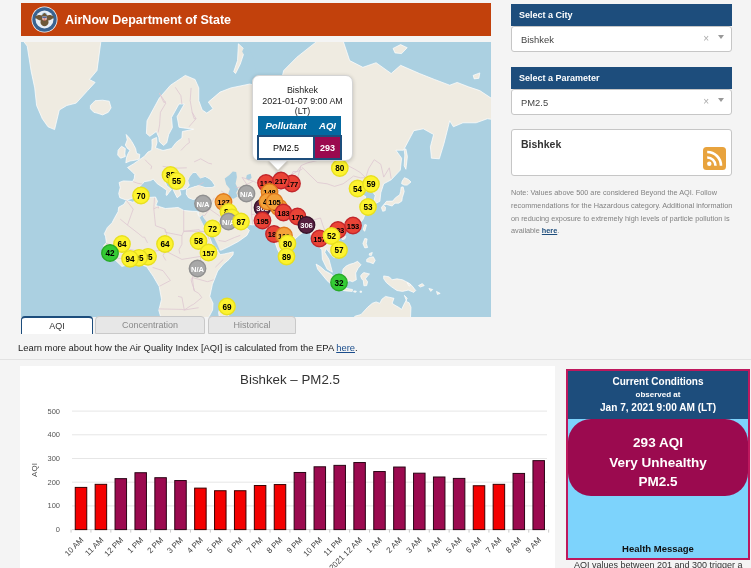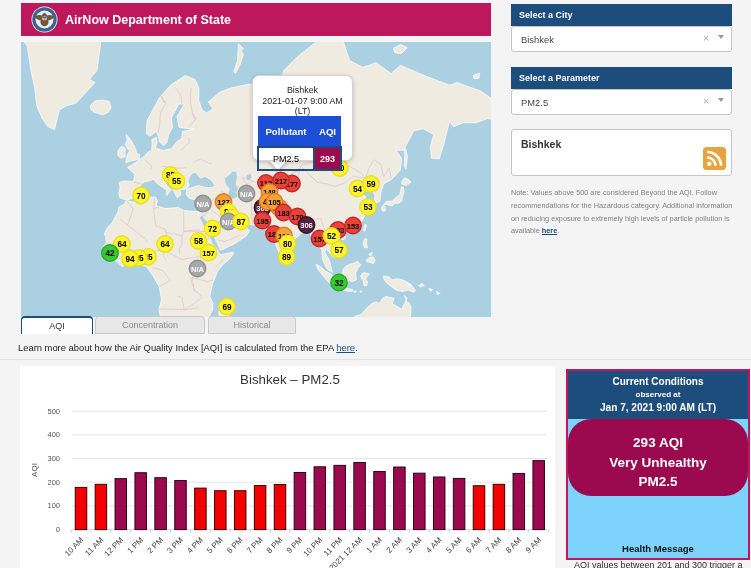--- a/index.html
+++ b/index.html
@@ -1,20 +1,20 @@
 <!DOCTYPE html>
 <html><head>
 <meta charset="utf-8">
 <style>
 * { margin:0; padding:0; box-sizing:border-box; }
 html,body { width:751px; height:568px; background:#f4f4f4; font-family:"Liberation Sans", sans-serif; }
 #page { position:relative; width:751px; height:568px; overflow:hidden; background:#f4f4f4; }
 .abs { position:absolute; }
 
-#hdr { left:21px; top:3px; width:470px; height:33px; background:#be185d; color:#fff; }
+#hdr { left:21px; top:3px; width:470px; height:33px; background:#c2410c; color:#fff; }
 #hdr .ttl { position:absolute; left:44px; top:10px; font-size:12.5px; font-weight:bold; }
 #seal { position:absolute; left:10px; top:3px; }
 
 .bluebar { background:#1d4d7c; color:#fff; font-weight:bold; font-size:9px; line-height:22px; padding-left:8px; }
 .drop { background:#fff; border:1px solid #c6c6c6; border-radius:3px; font-size:9.4px; color:#444; }
 .drop .lbl { position:absolute; left:9px; top:7px; }
 .drop .x { position:absolute; right:22px; top:6px; color:#aaa; font-size:10px; }
 .drop .car { position:absolute; right:7px; top:8px; width:0; height:0; border-left:3.5px solid transparent; border-right:3.5px solid transparent; border-top:4.5px solid #999; }
 #sb1h { left:511px; top:4px; width:221px; height:22px; }
 #sb1d { left:511px; top:26px; width:221px; height:26px; }
@@ -43,21 +43,21 @@
 #ccm { background:#9b0a4f; color:#fff; text-align:center; height:77px; padding-top:14px;border-radius:23px; }
 #ccm div { font-size:13.5px; font-weight:bold; line-height:19.5px; }
 #cchm { text-align:center;margin-top:47px; }
 #cchm .h { font-size:9.5px; font-weight:bold; color:#111; margin-top:7px; }
 #cchm .t { font-size:9px; color:#333; text-align:left; padding:4px 0 0 6px; line-height:14.6px; white-space:nowrap; }
 
 #tip { left:252px; top:75px; width:101px; height:86px; background:#fff; border:1px solid #d4d4d4; border-radius:7px; box-shadow:0 1px 4px rgba(0,0,0,.2); z-index:5; }
 #tip .txt { text-align:center; font-size:8.9px; color:#222; line-height:10.5px; padding-top:9px; }
 #tiptail { left:271px; top:153px; width:14px; height:14px; background:#fff; transform:rotate(45deg); box-shadow:2px 2px 3px rgba(0,0,0,.18); z-index:4; }
 #tiptbl { position:absolute; left:4px; top:40px; width:85px; border-collapse:collapse; font-size:9px; }
-#tiptbl th { background:#1d4ed8; color:#fff; font-weight:bold; height:31px; font-size:9.6px; }
+#tiptbl th { background:#0369a1; color:#fff; font-weight:bold; height:20px; font-size:9.6px;font-style:italic; }
 #tiptbl td { border:2px solid #1d4d7c; text-align:center; height:23px; }
 #tiptbl td.aqi { background:#9b0a4f; color:#fff; font-weight:bold; border-left:none; }
 </style>
 </head>
 <body>
 <div id="page">
   <svg id="map" class="abs" style="left:21px;top:42px" width="470" height="275" viewBox="0 0 470 275">
       <rect x="-1" y="-1" width="472" height="277" fill="#abd0e1"></rect>
       <path d="M-3.2,-94.3 L55.2,-85.4 L77.9,-62.3 L74.1,-37.4 L79.8,0.2 L76.0,28.5 L68.4,37.5 L74.1,40.4 L66.6,48.6 L55.2,61.1 L45.8,63.5 L38.3,68.0 L33.6,87.6 L27.0,84.8 L21.3,76.7 L15.6,63.5 L13.7,45.9 L10.0,28.5 L6.2,4.1 L-3.2,-8.1 Z" fill="#efebe1" stroke="#fff" stroke-width="0.7"></path>
       <path d="M69.4,63.5 L74.1,58.7 L81.6,58.2 L88.2,59.2 L90.1,65.8 L87.3,70.3 L81.6,72.9 L76.0,71.1 L72.8,70.3 L69.4,66.7 Z" fill="#efebe1" stroke="#fff" stroke-width="0.7"></path>

